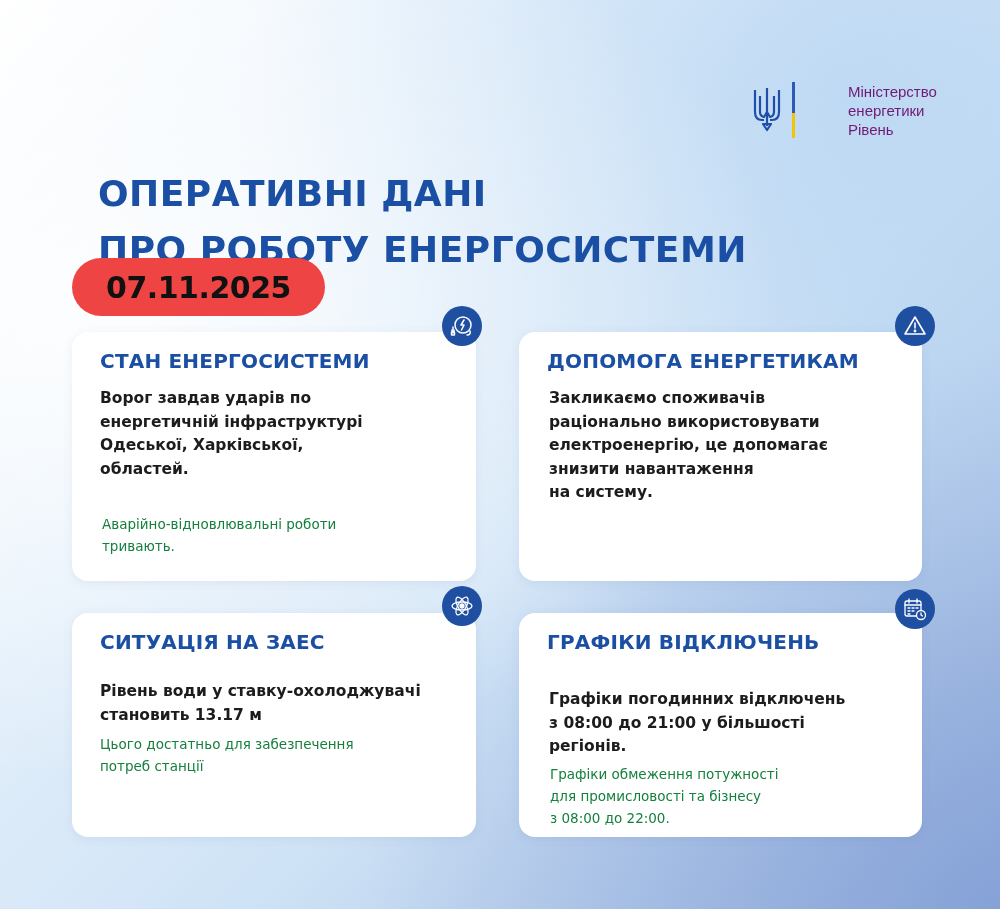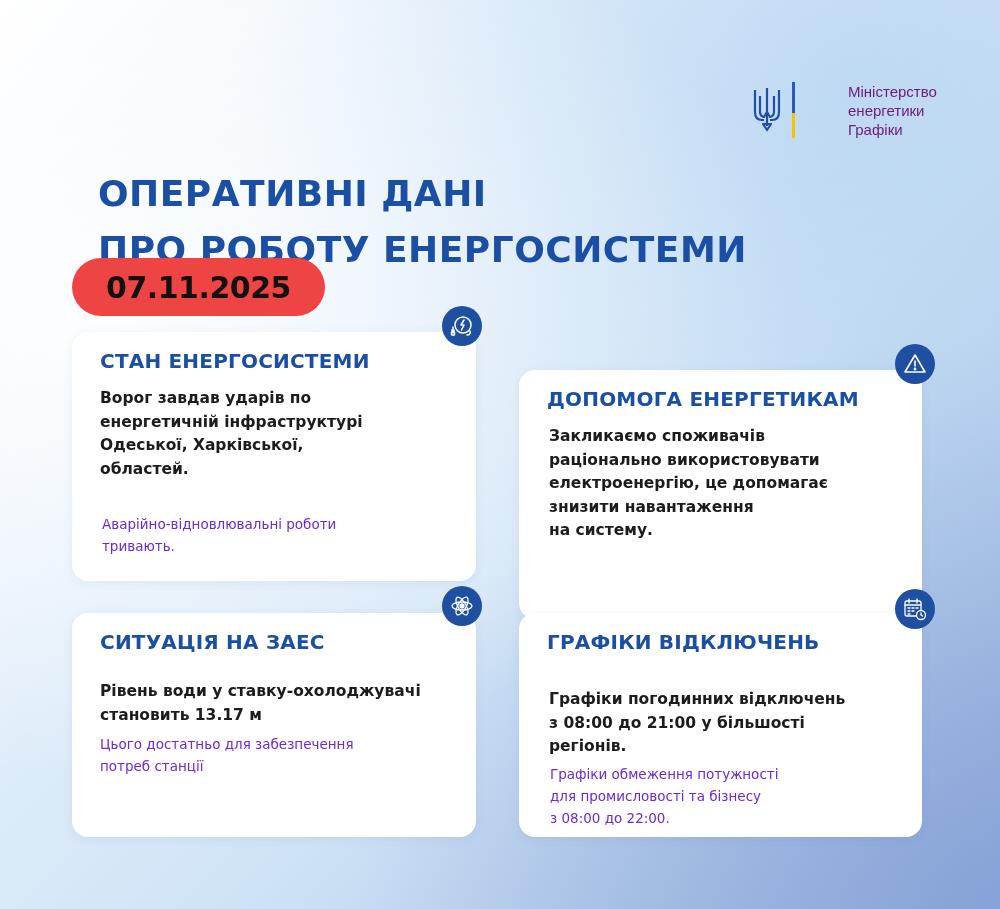--- a/index.html
+++ b/index.html
@@ -43,21 +43,21 @@
       display: flex; align-items: center; justify-content: center;
       color: #111; font-weight: 800; font-size: 30px;
       font-family: "DejaVu Sans", sans-serif;
       letter-spacing: -0.5px;
     }
     .card {
       position: absolute; background: #ffffff; border-radius: 16px;
       box-shadow: 0 2px 10px rgba(90,120,170,0.10);
     }
     .card-1 { left: 72px; top: 332px; width: 404px; height: 249px; }
-    .card-2 { left: 519px; top: 332px; width: 403px; height: 249px; margin-top: 38px; }
+    .card-2 { left: 519px; top: 332px; width: 403px; height: 249px; }
     .card-3 { left: 72px; top: 613px; width: 404px; height: 224px; }
     .card-4 { left: 519px; top: 613px; width: 403px; height: 224px; }
     .card-icon {
       position: absolute; width: 40px; height: 40px; border-radius: 50%;
       background: #1f4fa0; display: flex; align-items: center; justify-content: center;
     }
     .card-1 .card-icon { left: 370px; top: -26px; }
     .card-2 .card-icon { left: 376px; top: -26px; }
     .card-3 .card-icon { left: 370px; top: -27px; }
     .card-4 .card-icon { left: 376px; top: -24px; }
@@ -68,21 +68,21 @@
       font-family: "DejaVu Sans", sans-serif; letter-spacing: 0.2px;
       white-space: nowrap;
     }
     .card-main {
       position: absolute; left: 28px;
       color: #1c1c1c; font-weight: 700; font-size: 15.5px; line-height: 23.5px;
       font-family: "DejaVu Sans", sans-serif;
     }
     .card-sub {
       position: absolute; left: 30px;
-      color: #6d28d9; font-weight: 400; font-size: 13.5px; line-height: 22px;
+      color: #15803d; font-weight: 400; font-size: 13.5px; line-height: 22px;
       font-family: "DejaVu Sans", sans-serif;
     }
     .card-1 .card-main { top: 55px; }
     .card-1 .card-sub { top: 181px; }
     .card-2 .card-main { top: 55px; left: 30px; }
     .card-3 .card-main { top: 67px; }
     .card-3 .card-sub { top: 120px; left: 28px; line-height: 22px; }
     .card-4 .card-main { top: 75px; left: 30px; }
     .card-4 .card-sub { top: 150px; left: 31px; line-height: 22px; }
     .line { display: block; white-space: nowrap; }
@@ -100,21 +100,21 @@
       <path d="M15 2 L15 40"></path>
       <path d="M8 10 L8 26 Q8 30 12 31 L15 26"></path>
       <path d="M22 10 L22 26 Q22 30 18 31 L15 26"></path>
       <path d="M11 38 L15 44 L19 38 Z"></path>
     </g>
   </svg>
   <div class="logo-bar"></div>
   <div class="logo-text">
     <span class="line">Міністерство</span>
     <span class="line">енергетики</span>
-    <span class="line">Графіки</span>
+    <span class="line">Рівень</span>
   </div>
 </div>
 
 <div class="title">
   <span class="line">ОПЕРАТИВНІ ДАНІ</span>
   <span class="line">ПРО РОБОТУ ЕНЕРГОСИСТЕМИ</span>
 </div>
 
 <div class="date-pill">07.11.2025</div>
 

